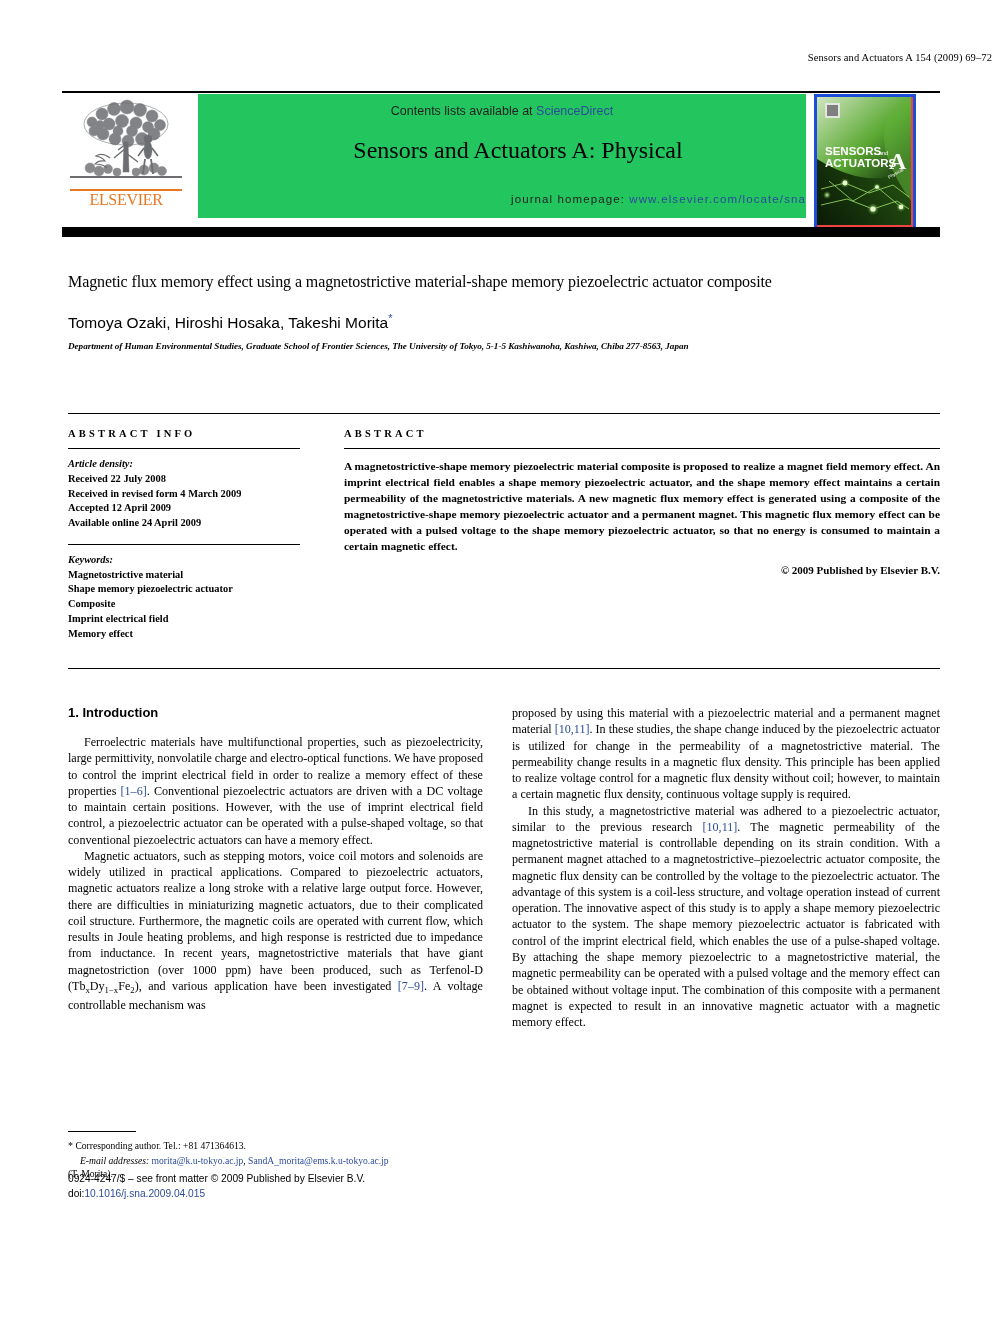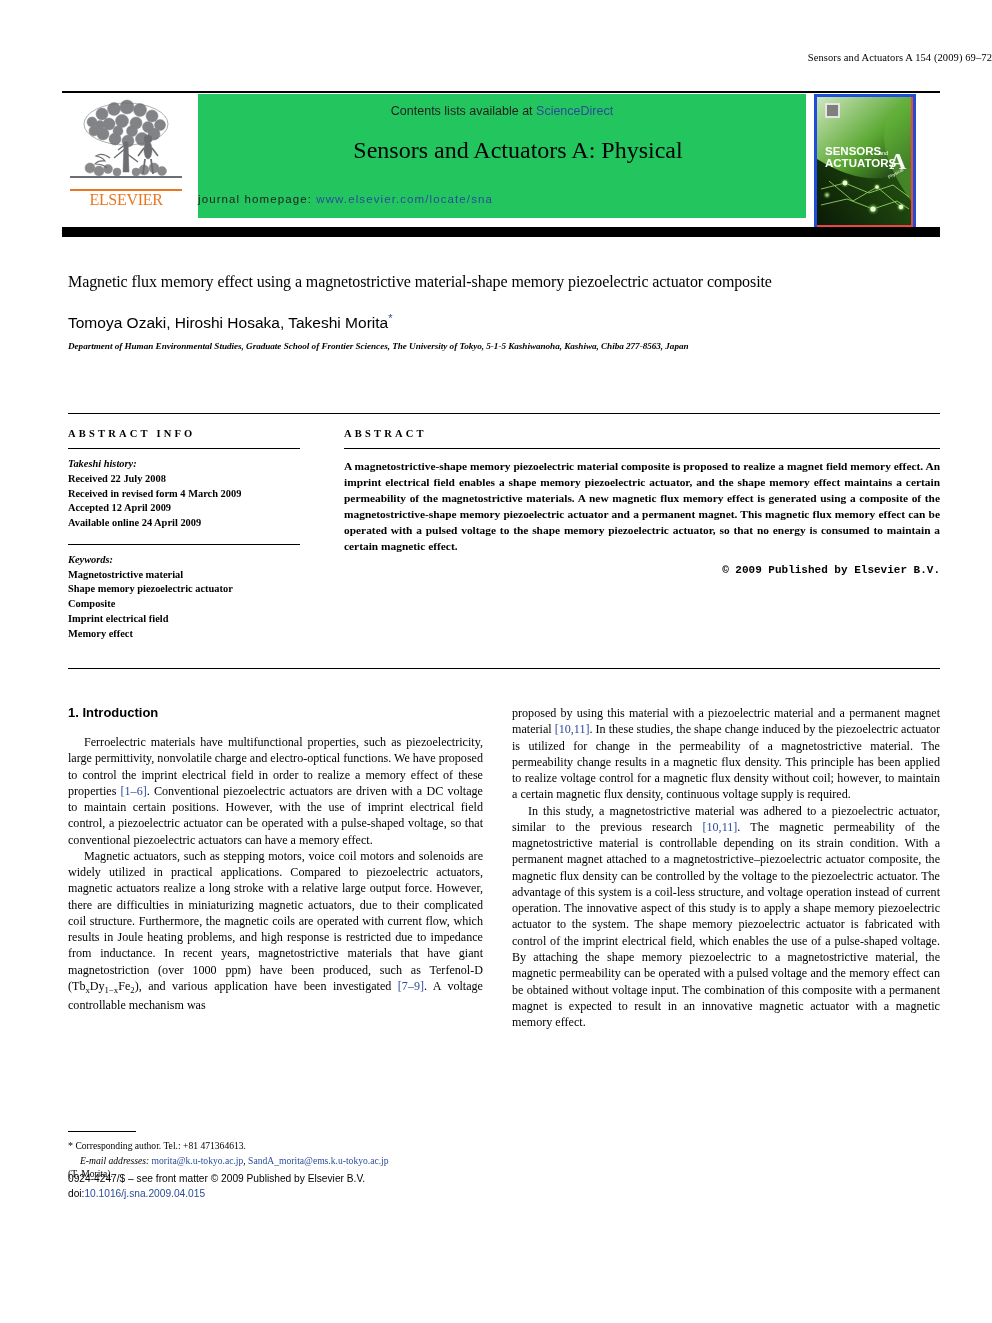--- a/index.html
+++ b/index.html
@@ -97,21 +97,21 @@
     text-align: center;
     font-family: "Liberation Serif", serif;
     font-size: 24px;
     color: #000;
     margin-left: 16px;
   }
   .homepage-line {
     position: absolute;
     left: 0; top: 99px;
     width: 608px;
-    text-align: left;
+    text-align: right;
     font-family: "Liberation Sans", sans-serif;
     font-size: 11.5px;
     letter-spacing: 1.1px;
     color: #231f20;
   }
   .homepage-url { color: #2b4b9b; }
   .cover-thumb {
     position: absolute;
     left: 752px; top: 0;
     width: 96px; height: 130px;
@@ -208,21 +208,21 @@
     font-family: "Liberation Serif", serif;
     font-size: 11.4px;
     font-weight: bold;
     line-height: 1.41;
     text-align: justify;
     color: #000;
   }
   .copyright {
     margin-top: 10px;
     text-align: right;
-    font-family: Liberation Mono, monospace;
+    font-family: Liberation Serif, serif;
     font-size: 11px;
     font-weight: bold;
     color: #000;
   }
 
   
   .body-left {
     position: absolute;
     left: 68px; top: 705px;
     width: 415px;
@@ -417,21 +417,21 @@
     <div class="affiliation">Department of Human Environmental Studies, Graduate School of Frontier Sciences, The University of Tokyo, 5-1-5 Kashiwanoha, Kashiwa, Chiba 277-8563, Japan</div>
   </div>
 
   <div class="rule-wide rule-top-sections"></div>
   <div class="rule-wide rule-bottom-sections"></div>
 
   <div class="col-info">
     <div class="sec-head">ABSTRACT INFO</div>
     <div class="sec-rule"></div>
     <div class="info-group">
-      <div class="lbl">Takeshi history:</div>
+      <div class="lbl">Article density:</div>
       <div>Received 22 July 2008</div>
       <div>Received in revised form 4 March 2009</div>
       <div>Accepted 12 April 2009</div>
       <div>Available online 24 April 2009</div>
     </div>
     <div class="info-rule"></div>
     <div class="info-group">
       <div class="lbl">Keywords:</div>
       <div>Magnetostrictive material</div>
       <div>Shape memory piezoelectric actuator</div>

